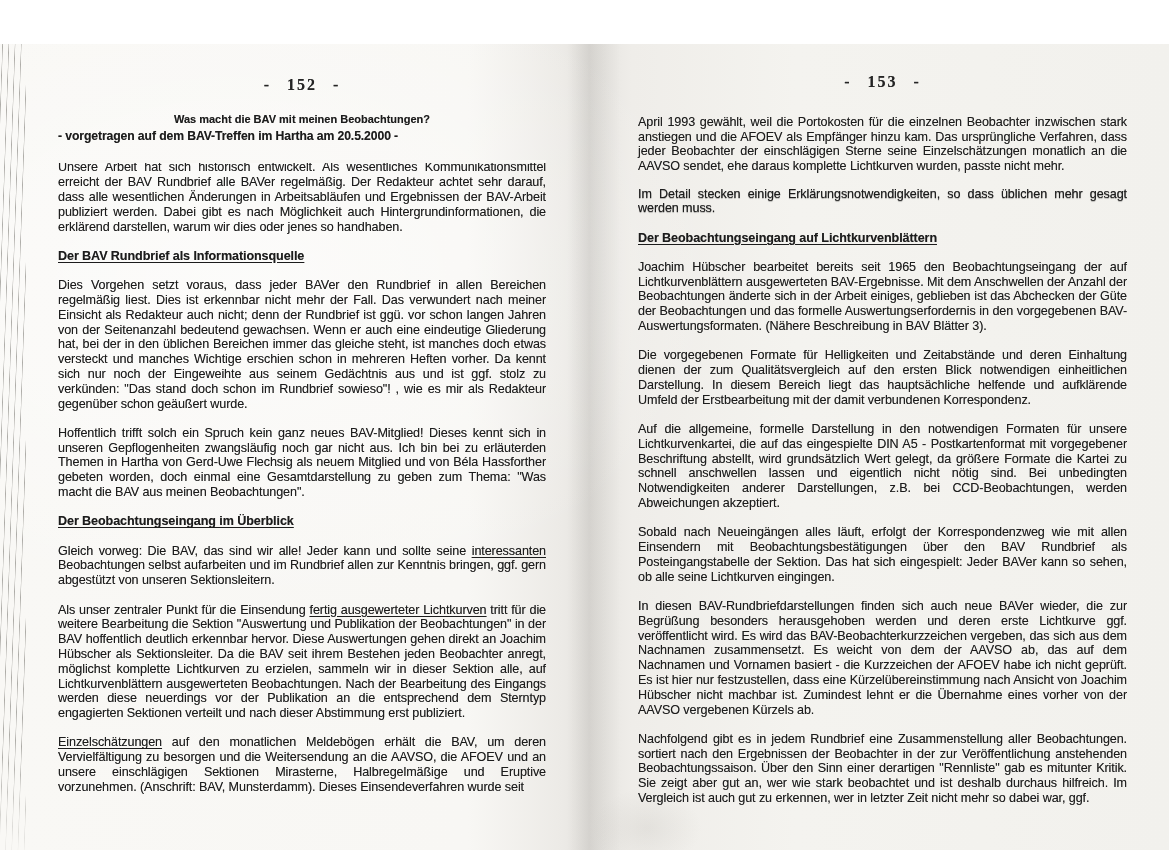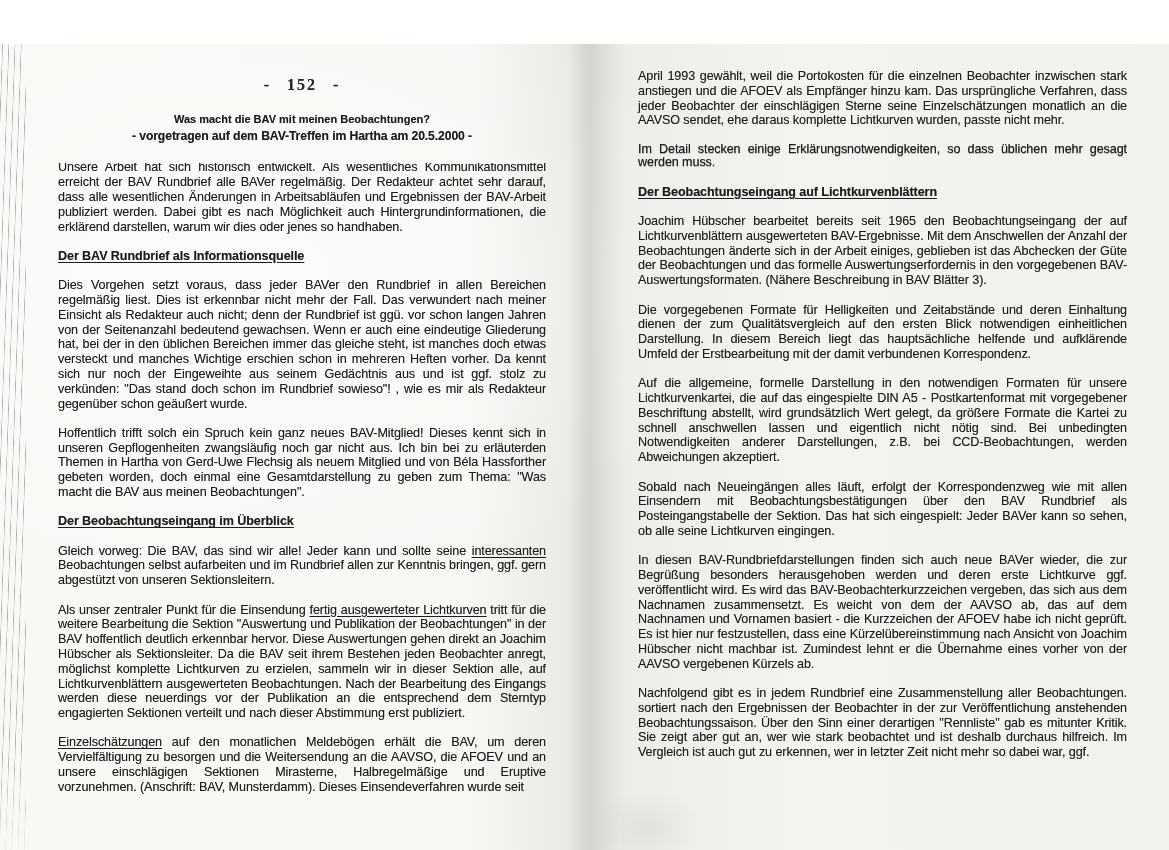--- a/index.html
+++ b/index.html
@@ -96,21 +96,20 @@
 
   .title {
     margin-top: 19px;
     text-align: center;
     font-weight: bold;
     font-size: 11px;
     letter-spacing: 0;
   }
   .subtitle {
     margin-top: 2px;
-    text-align: center;
     font-weight: bold;
     font-size: 12.2px;
   }
 
   .sect {
     margin: 14.5px 0;
     text-decoration: underline;
     text-underline-offset: 2px;
     font-weight: bold;
   }
@@ -158,20 +157,21 @@
     <p class="sect">Der Beobachtungseingang im Überblick</p>
     <p><span>Gleich vorweg: Die BAV, das sind wir alle! Jeder kann und sollte seine </span><span class="u">interessanten</span><span> Beobachtungen selbst aufarbeiten und im Rundbrief allen zur Kenntnis bringen, ggf. gern abgestützt von unseren Sektionsleitern.</span></p>
     <p><span>Als unser zentraler Punkt für die Einsendung </span><span class="u">fertig ausgewerteter Lichtkurven</span><span> tritt für die weitere Bearbeitung die Sektion "Auswertung und Publikation der Beobachtungen" in der BAV hoffentlich deutlich erkennbar hervor. Diese Auswertungen gehen direkt an Joachim Hübscher als Sektionsleiter. Da die BAV seit ihrem Bestehen jeden Beobachter anregt, möglichst komplette Lichtkurven zu erzielen, sammeln wir in dieser Sektion alle, auf Lichtkurvenblättern ausgewerteten Beobachtungen. Nach der Bearbeitung des Eingangs werden diese neuerdings vor der Publikation an die entsprechend dem Sterntyp engagierten Sektionen verteilt und nach dieser Abstimmung erst publiziert.</span></p>
     <p><span class="u">Einzelschätzungen</span><span> auf den monatlichen Meldebögen erhält die BAV, um deren Vervielfältigung zu besorgen und die Weitersendung an die AAVSO, die AFOEV und an unsere einschlägigen Sektionen Mirasterne, Halbregelmäßige und Eruptive vorzunehmen. (Anschrift: BAV, Munsterdamm). Dieses Einsendeverfahren wurde seit</span></p>
   </div>
 
   <div class="gutter"></div>
   <div class="smudge"></div>
 
   <div class="page page-right">
+    <div class="pagenum">- 153 -</div>
 
     <p class="first-right">April 1993 gewählt, weil die Portokosten für die einzelnen Beobachter inzwischen stark anstiegen und die AFOEV als Empfänger hinzu kam. Das ursprüngliche Verfahren, dass jeder Beobachter der einschlägigen Sterne seine Einzelschätzungen monatlich an die AAVSO sendet, ehe daraus komplette Lichtkurven wurden, passte nicht mehr.</p>
     <p class="smeared">Im Detail stecken einige Erklärungsnotwendigkeiten, so dass üblichen mehr gesagt werden muss.</p>
 
     <p class="sect">Der Beobachtungseingang auf Lichtkurvenblättern</p>
     <p>Joachim Hübscher bearbeitet bereits seit 1965 den Beobachtungseingang der auf Lichtkurvenblättern ausgewerteten BAV-Ergebnisse. Mit dem Anschwellen der Anzahl der Beobachtungen änderte sich in der Arbeit einiges, geblieben ist das Abchecken der Güte der Beobachtungen und das formelle Auswertungserfordernis in den vorgegebenen BAV-Auswertungsformaten. (Nähere Beschreibung in BAV Blätter 3).</p>
     <p>Die vorgegebenen Formate für Helligkeiten und Zeitabstände und deren Einhaltung dienen der zum Qualitätsvergleich auf den ersten Blick notwendigen einheitlichen Darstellung. In diesem Bereich liegt das hauptsächliche helfende und aufklärende Umfeld der Erstbearbeitung mit der damit verbundenen Korrespondenz.</p>
     <p>Auf die allgemeine, formelle Darstellung in den notwendigen Formaten für unsere Lichtkurvenkartei, die auf das eingespielte DIN A5 - Postkartenformat mit vorgegebener Beschriftung abstellt, wird grundsätzlich Wert gelegt, da größere Formate die Kartei zu schnell anschwellen lassen und eigentlich nicht nötig sind. Bei unbedingten Notwendigkeiten anderer Darstellungen, z.B. bei CCD-Beobachtungen, werden Abweichungen akzeptiert.</p>
     <p>Sobald nach Neueingängen alles läuft, erfolgt der Korrespondenzweg wie mit allen Einsendern mit Beobachtungsbestätigungen über den BAV Rundbrief als Posteingangstabelle der Sektion. Das hat sich eingespielt: Jeder BAVer kann so sehen, ob alle seine Lichtkurven eingingen.</p>
     <p>In diesen BAV-Rundbriefdarstellungen finden sich auch neue BAVer wieder, die zur Begrüßung besonders herausgehoben werden und deren erste Lichtkurve ggf. veröffentlicht wird. Es wird das BAV-Beobachterkurzzeichen vergeben, das sich aus dem Nachnamen zusammensetzt. Es weicht von dem der AAVSO ab, das auf dem Nachnamen und Vornamen basiert - die Kurzzeichen der AFOEV habe ich nicht geprüft. Es ist hier nur festzustellen, dass eine Kürzelübereinstimmung nach Ansicht von Joachim Hübscher nicht machbar ist. Zumindest lehnt er die Übernahme eines vorher von der AAVSO vergebenen Kürzels ab.</p>

